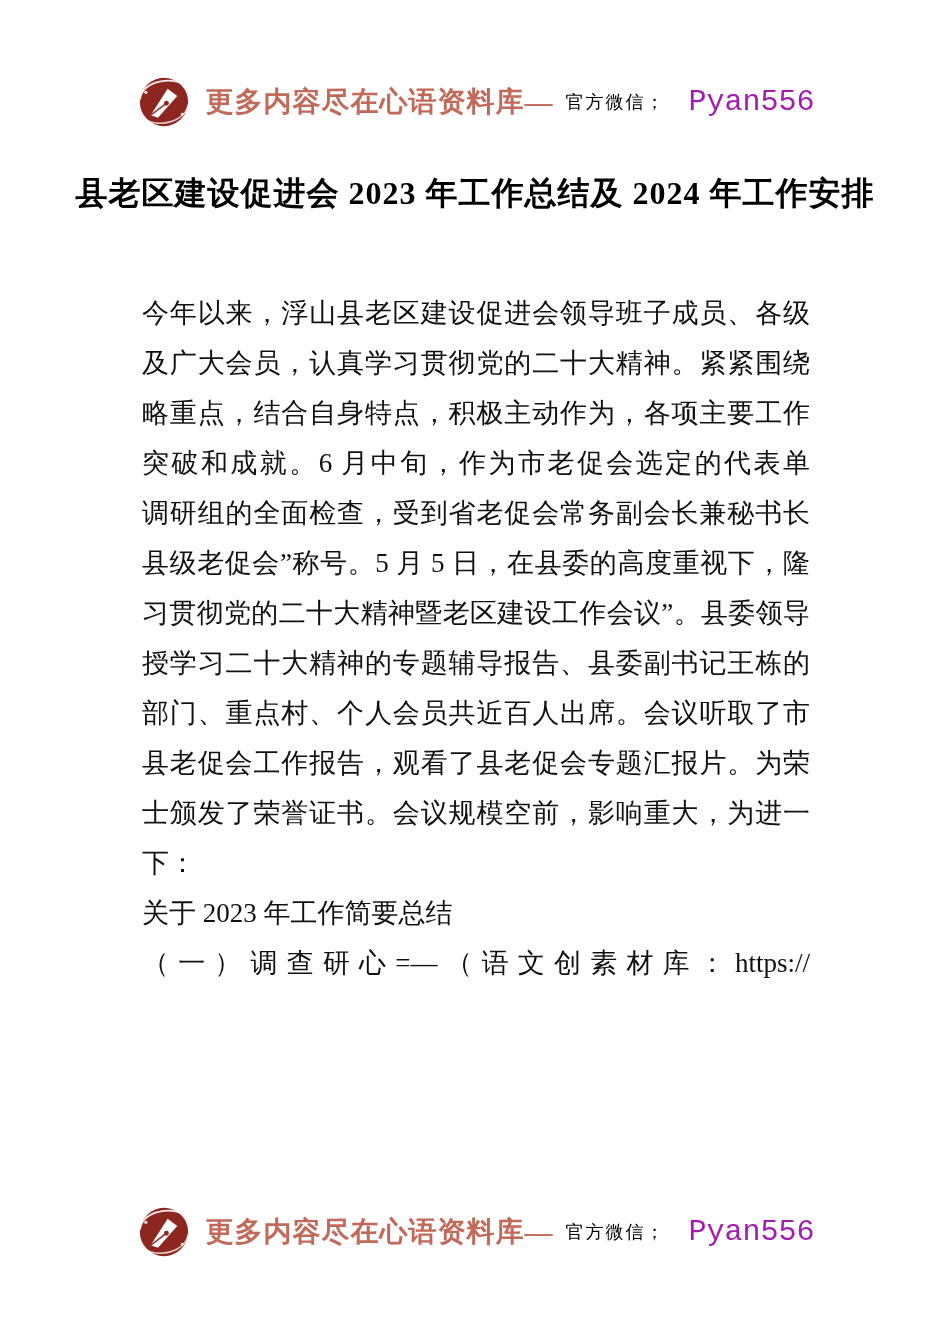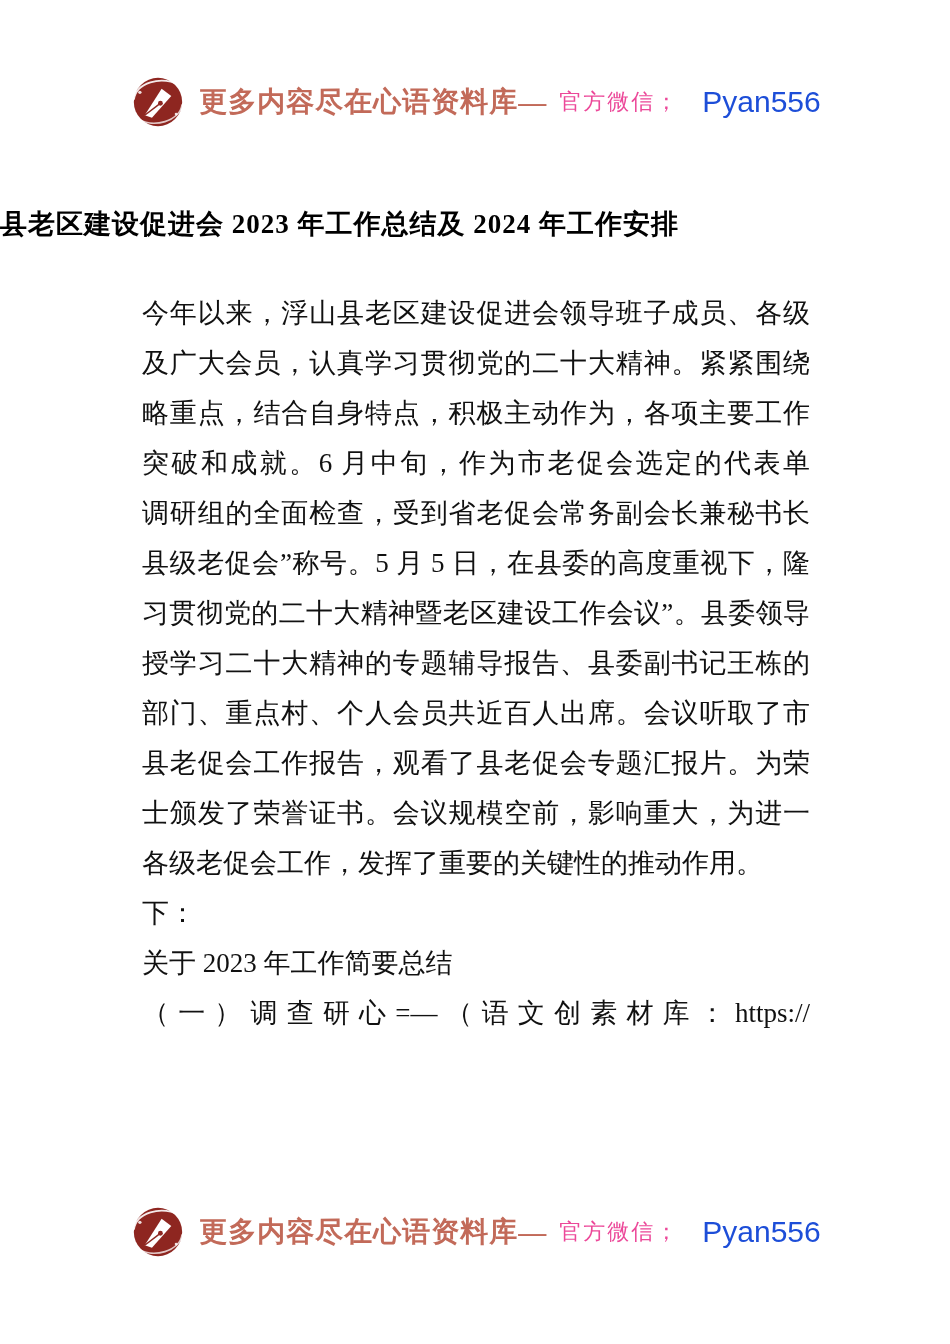--- a/index.html
+++ b/index.html
@@ -30,43 +30,42 @@
   .logo { width: 58px; height: 58px; flex: 0 0 auto; }
 
   .brand-text {
     font-size: 28px;
     font-weight: bold;
     color: #c26a59;
     letter-spacing: 1px;
   }
   .wechat-label {
     font-family: Liberation Serif, serif;
-    font-size: 22px;
-    color: #ec4899;
+    font-size: 18px;
+    color: #000000;
     letter-spacing: 2px;
   }
   .wechat-id {
-    font-family: Liberation Sans, sans-serif;
+    font-family: Liberation Mono, monospace;
     font-size: 30px;
-    color: #1d4ed8;
+    color: #a21caf;
     margin-left: 11px;
   }
 
   
   .doc-title {
     position: absolute;
     top: 172px;
     left: 0;
     width: 100%;
-    text-align: left;
-    font-size: 27px;
+    text-align: center;
+    font-size: 32px;
     font-weight: bold;
     color: #000000;
     letter-spacing: 1px;
-    margin-top: 34px;
   }
 
   
   .doc-body {
     position: absolute;
     top: 288px;
     left: 142px;
     width: 668px;
     font-size: 27px;
     color: #111111;
@@ -112,21 +111,20 @@
       <div class="line just">及广大会员，认真学习贯彻党的二十大精神。紧紧围绕乡村振兴战</div>
       <div class="line just">略重点，结合自身特点，积极主动作为，各项主要工作均取得新的</div>
       <div class="line just">突破和成就。6 月中旬，作为市老促会选定的代表单位，接受了省</div>
       <div class="line just">调研组的全面检查，受到省老促会常务副会长兼秘书长丁文禄等领</div>
       <div class="line just">县级老促会”称号。5 月 5 日，在县委的高度重视下，隆重召开“学</div>
       <div class="line just">习贯彻党的二十大精神暨老区建设工作会议”。县委领导及各乡镇、</div>
       <div class="line just">授学习二十大精神的专题辅导报告、县委副书记王栋的重要讲话和</div>
       <div class="line just">部门、重点村、个人会员共近百人出席。会议听取了市委讲师团教</div>
       <div class="line just">县老促会工作报告，观看了县老促会专题汇报片。为荣获老区建设</div>
       <div class="line just">士颁发了荣誉证书。会议规模空前，影响重大，为进一步促进全县</div>
-      <div class="line">各级老促会工作，发挥了重要的关键性的推动作用。</div>
       <div class="line">下：</div>
       <div class="line">关于 2023 年工作简要总结</div>
       <div class="line just">（ 一 ） 调 查 研 心 =— （ 语 文 创 素 材 库 ： https://</div>
     </div>
 
   <div class="brand-strip footer">
     <span class="logo">
       <svg viewBox="0 0 48 48" width="58" height="58" aria-hidden="true">
         <circle cx="24" cy="24" r="20" fill="#8e2620"></circle>
         <path d="M4 22 C 6 8, 26 2, 42 10" stroke="#ffffff" stroke-width="1.6" fill="none" opacity="0.9"></path>

